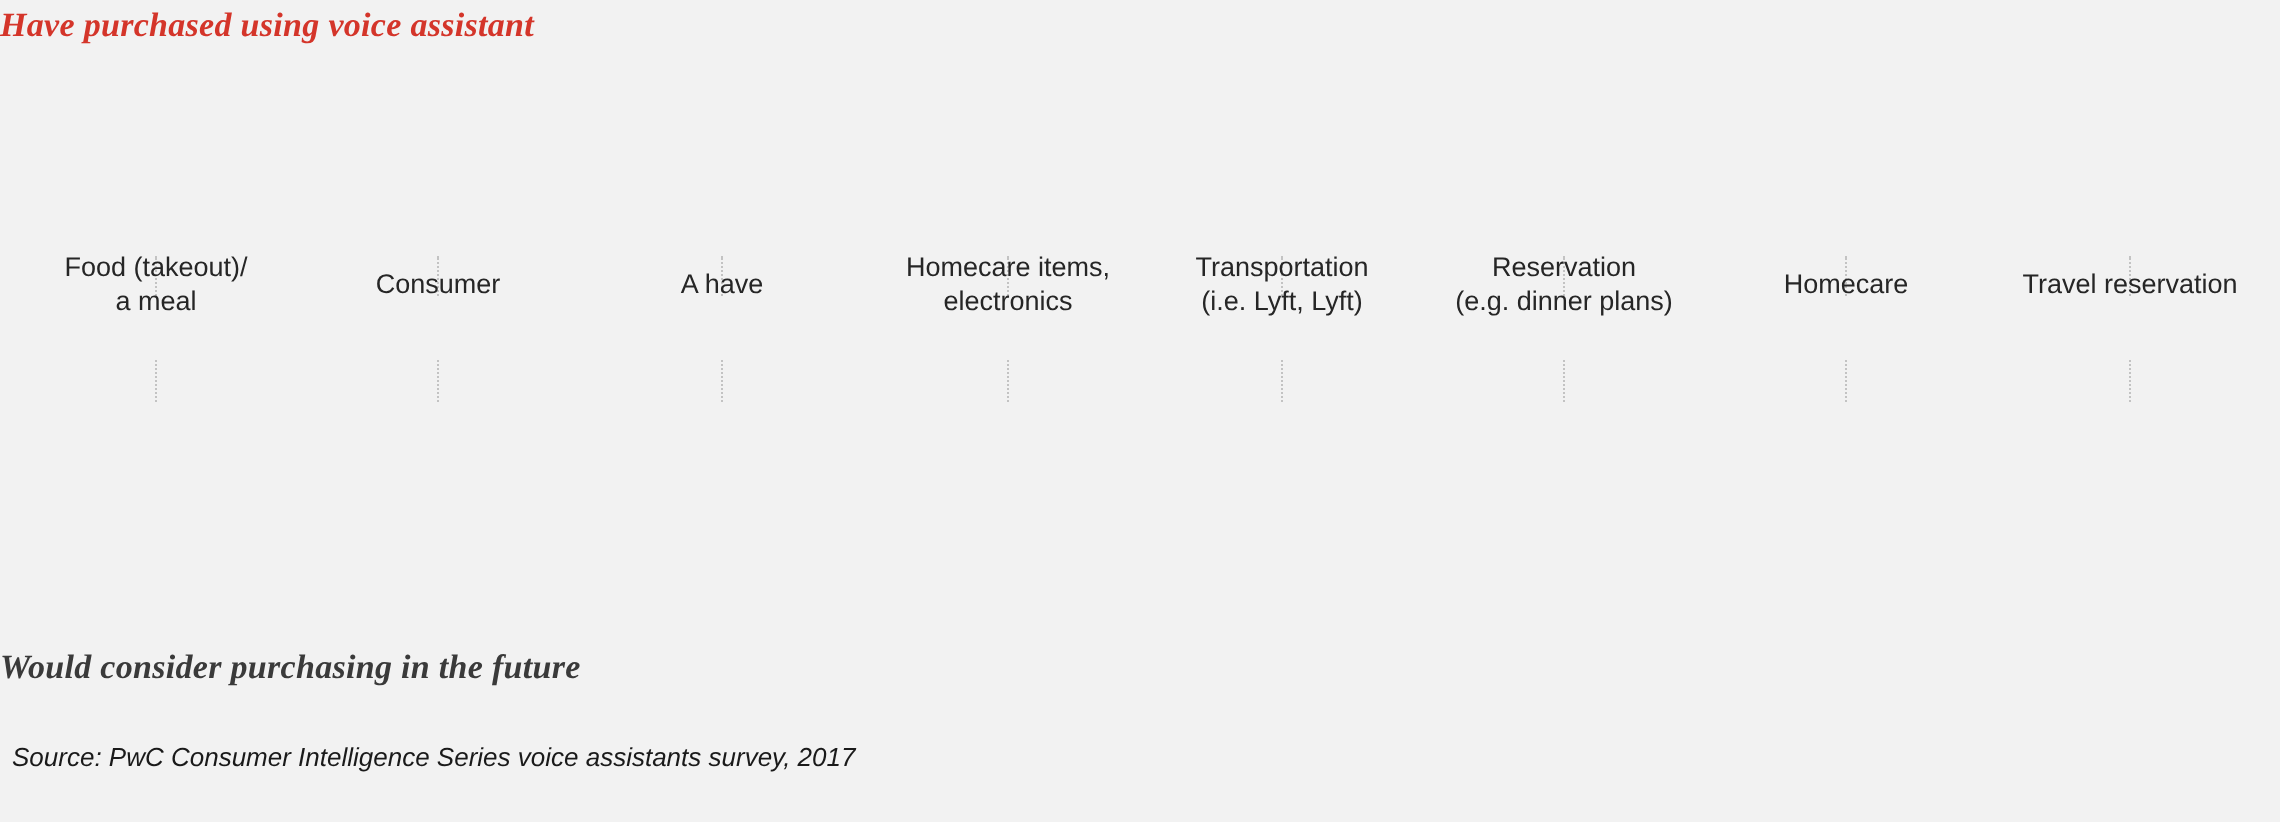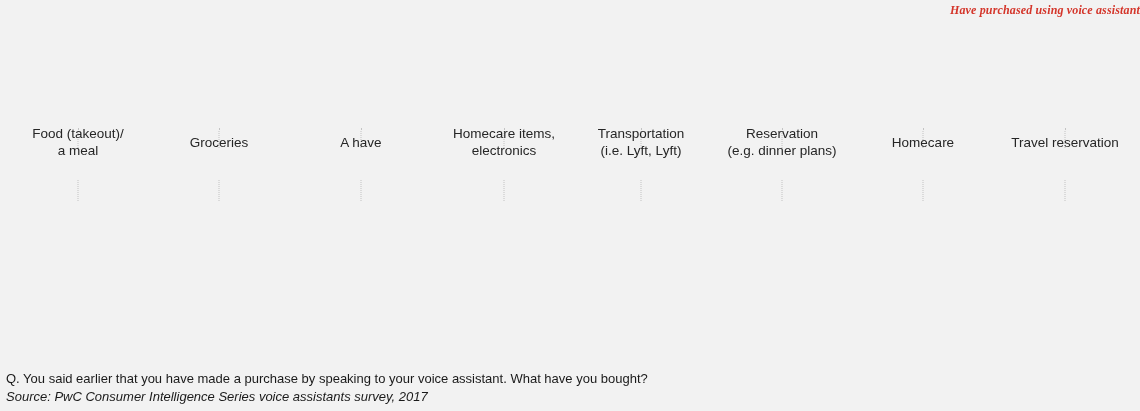--- a/index.html
+++ b/index.html
@@ -18,25 +18,25 @@
     width: 1140px;
     height: 411px;
     background: #f2f2f2;
   }
 
   
   .panel-title {
     position: absolute;
     left: 0;
     width: 1140px;
-    text-align: right;
+    text-align: left;
     font-family: "Liberation Serif", "DejaVu Serif", serif;
     font-weight: bold;
     font-style: italic;
-    font-size: 12px;
+    font-size: 17px;
     letter-spacing: 0.15px;
     white-space: nowrap;
   }
   #title-top {
     top: 3px;
     color: #d4352a;
   }
   #title-bottom {
     top: 324px;
     color: #3a3a3a;
@@ -136,21 +136,21 @@
         <div class="bar bar-up" style="height: 0px; background: rgb(212, 53, 42);"></div>
         <div class="tick-line upper"></div>
         <div class="cat-label">Food (takeout)/
 a meal</div>
         <div class="tick-line lower"></div>
         <div class="bar bar-down" style="height: 0px; background: rgb(89, 89, 89);"></div>
       </div>
       <div class="category" style="left: 219px;">
         <div class="bar bar-up" style="height: 0px; background: rgb(212, 53, 42);"></div>
         <div class="tick-line upper"></div>
-        <div class="cat-label">Groceries</div>
+        <div class="cat-label">Consumer</div>
         <div class="tick-line lower"></div>
         <div class="bar bar-down" style="height: 0px; background: rgb(89, 89, 89);"></div>
       </div>
       <div class="category" style="left: 361px;">
         <div class="bar bar-up" style="height: 0px; background: rgb(212, 53, 42);"></div>
         <div class="tick-line upper"></div>
         <div class="cat-label">A have</div>
         <div class="tick-line lower"></div>
         <div class="bar bar-down" style="height: 0px; background: rgb(89, 89, 89);"></div>
       </div>
@@ -187,19 +187,19 @@
       </div>
       <div class="category" style="left: 1065px;">
         <div class="bar bar-up" style="height: 0px; background: rgb(212, 53, 42);"></div>
         <div class="tick-line upper"></div>
         <div class="cat-label">Travel reservation</div>
         <div class="tick-line lower"></div>
         <div class="bar bar-down" style="height: 0px; background: rgb(89, 89, 89);"></div>
       </div>
     </div>
 
+  <div class="panel-title" id="title-bottom">Would consider purchasing in the future</div>
 
   <div id="footnotes">
-    <div class="footnote question">Q. You said earlier that you have made a purchase by speaking to your voice assistant. What have you bought?</div>
     <div class="footnote source">Source: PwC Consumer Intelligence Series voice assistants survey, 2017</div>
   </div>
 
 </div>
 
 </body></html>

